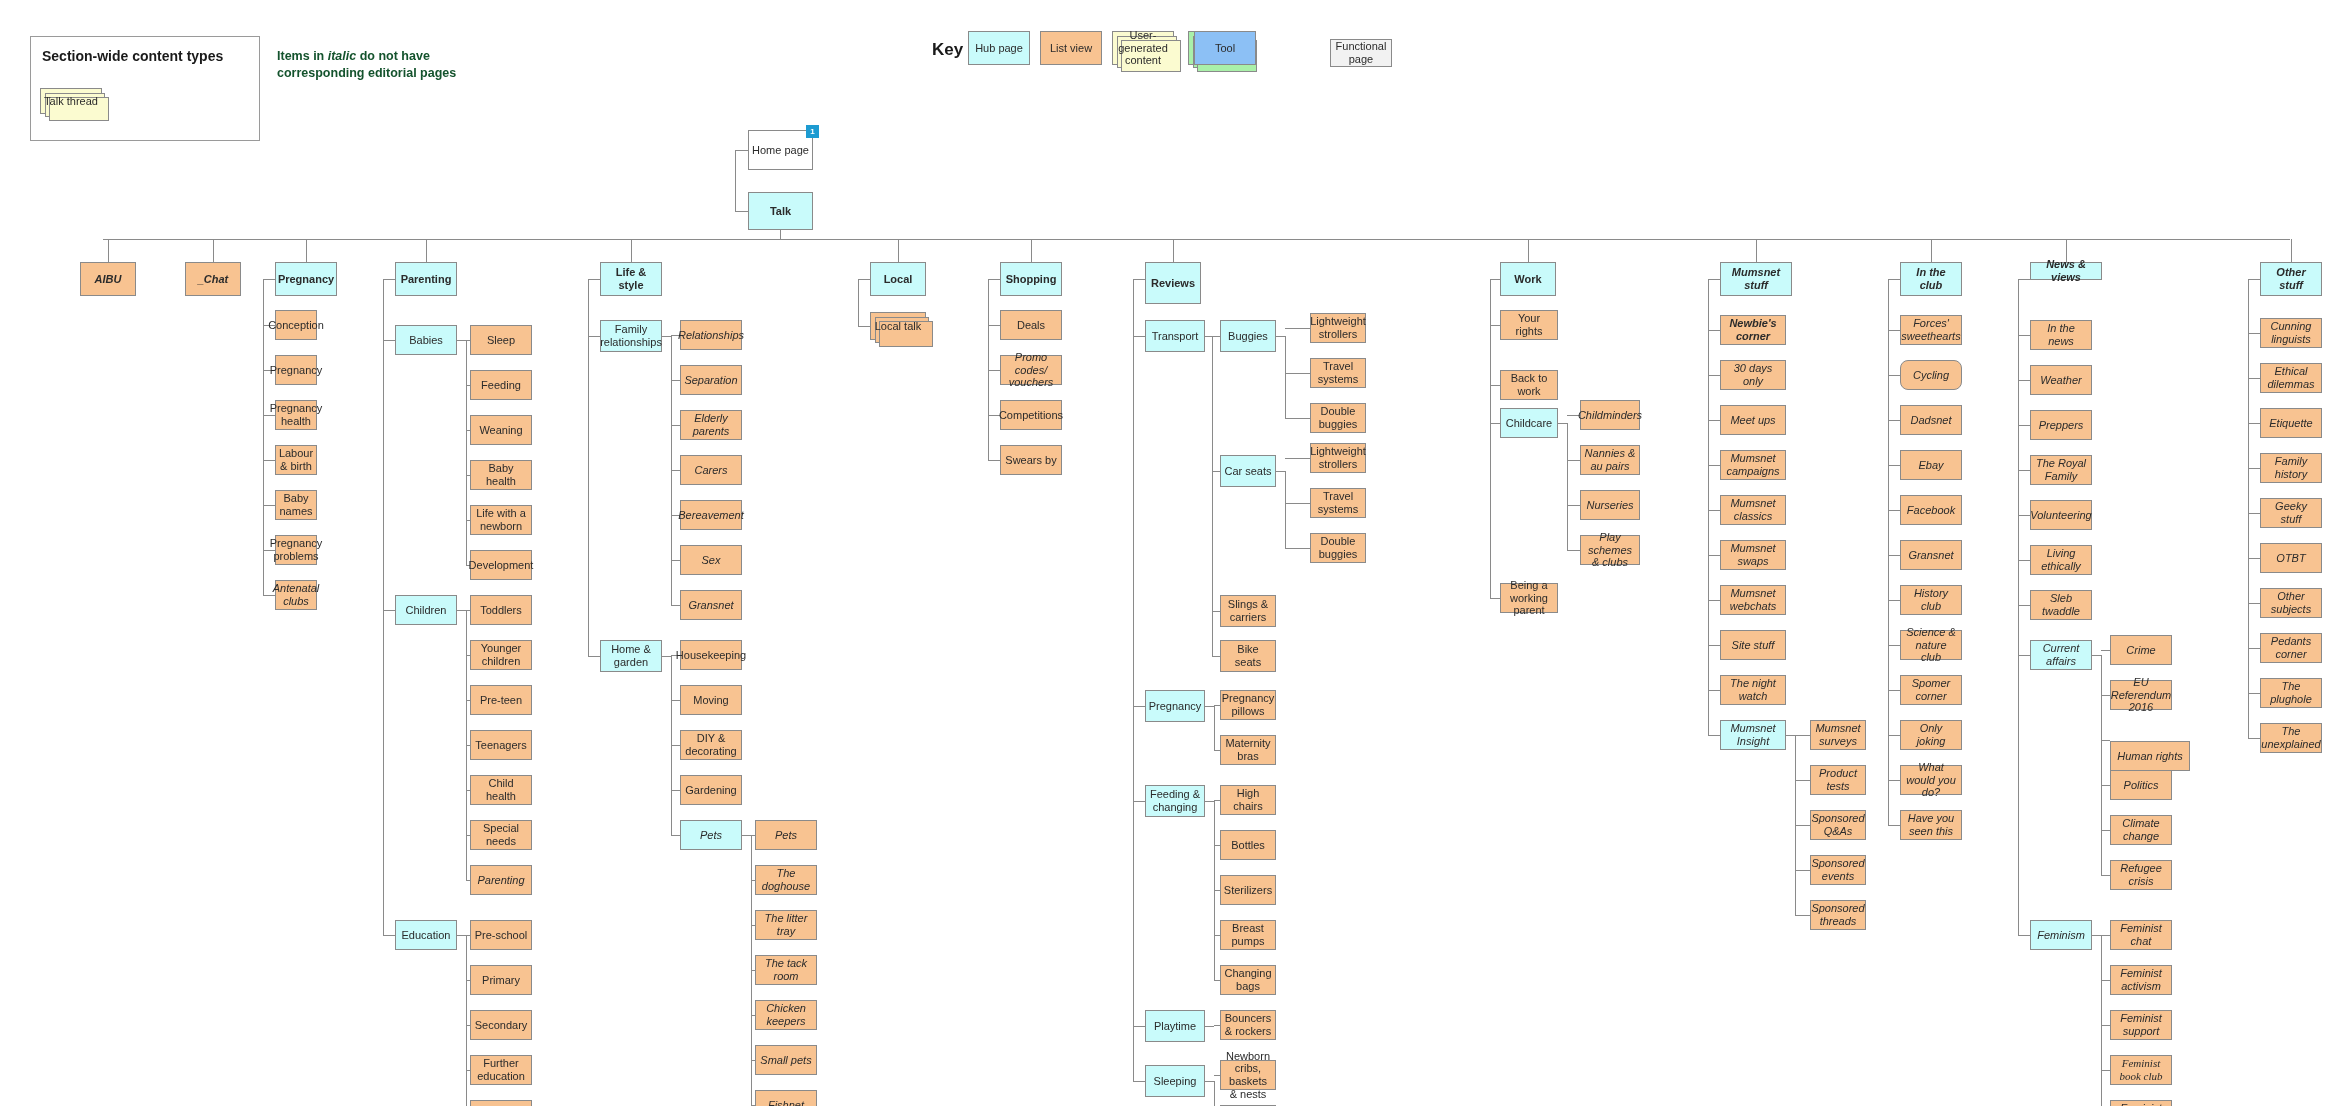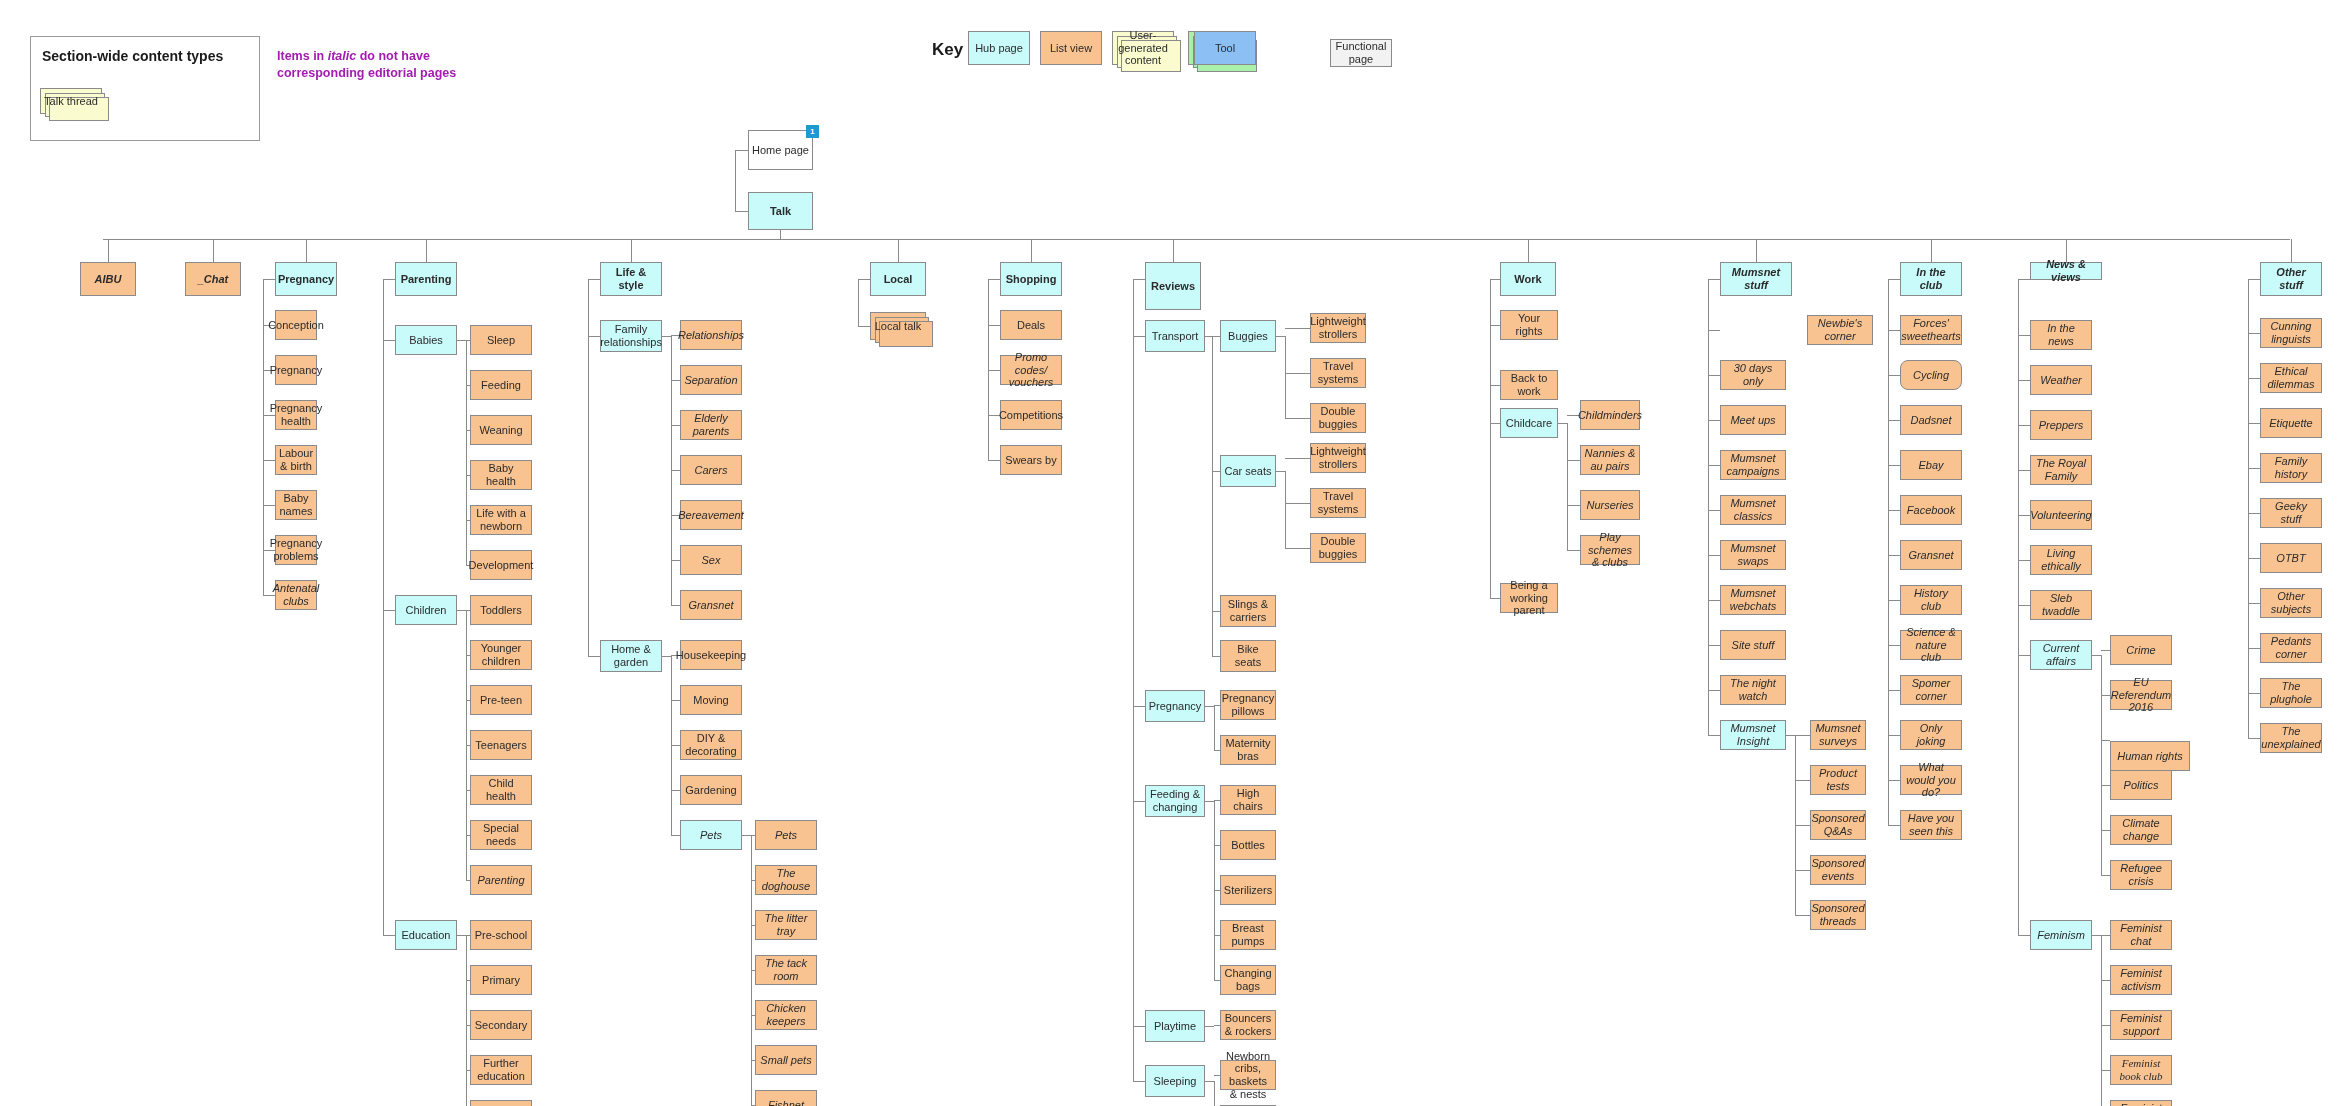--- a/index.html
+++ b/index.html
@@ -27,21 +27,21 @@
   .stack::after{left:8px;top:8px;right:-8px;bottom:-8px;}
 
   
   .ln{position:absolute;background:#8a8a8a;z-index:1;}
   .lnh{height:1px;}
   .lnv{width:1px;}
 
   
   .panel{position:absolute;border:1px solid #9a9a9a;background:#fff;box-sizing:border-box;}
   .panel-title{position:absolute;font-weight:bold;font-size:14px;color:#1a1a1a;}
-  .note{position:absolute;font-weight:bold;font-size:12.5px;line-height:1.35;color:#a21caf;}
+  .note{position:absolute;font-weight:bold;font-size:12.5px;line-height:1.35;color:#14532d;}
   .keylabel{position:absolute;font-weight:bold;font-size:17px;color:#1a1a1a;}
   .badge{position:absolute;background:#1d9bd1;color:#fff;font-size:8px;font-weight:bold;
          width:13px;height:13px;display:flex;align-items:center;justify-content:center;z-index:8;}
 </style>
 </head>
 <body>
 
 <div id="canvas">
 
   <div class="panel" style="left:30px;top:36px;width:230px;height:105px;"></div>
@@ -79,21 +79,21 @@
       <div class="node hub b" style="left: 275px; top: 262px; width: 62px; height: 34px;">Pregnancy</div>
       <div class="ln lnv" style="left: 426px; top: 239px; height: 23px;"></div>
       <div class="node hub b" style="left: 395px; top: 262px; width: 62px; height: 34px;">Parenting</div>
       <div class="ln lnv" style="left: 631px; top: 239px; height: 23px;"></div>
       <div class="node hub b" style="left: 600px; top: 262px; width: 62px; height: 34px;">Life &amp; style</div>
       <div class="ln lnv" style="left: 898px; top: 239px; height: 23px;"></div>
       <div class="node hub b" style="left: 870px; top: 262px; width: 56px; height: 34px;">Local</div>
       <div class="ln lnv" style="left: 1031px; top: 239px; height: 23px;"></div>
       <div class="node hub b" style="left: 1000px; top: 262px; width: 62px; height: 34px;">Shopping</div>
       <div class="ln lnv" style="left: 1173px; top: 239px; height: 23px;"></div>
-      <div class="node hub b" style="left: 1145px; top: 262px; width: 56px; height: 48px;">Reviews</div>
+      <div class="node hub b" style="left: 1145px; top: 262px; width: 56px; height: 42px;">Reviews</div>
       <div class="ln lnv" style="left: 1528px; top: 239px; height: 23px;"></div>
       <div class="node hub b" style="left: 1500px; top: 262px; width: 56px; height: 34px;">Work</div>
       <div class="ln lnv" style="left: 1756px; top: 239px; height: 23px;"></div>
       <div class="node hub i b" style="left: 1720px; top: 262px; width: 72px; height: 34px;">Mumsnet stuff</div>
       <div class="ln lnv" style="left: 1931px; top: 239px; height: 23px;"></div>
       <div class="node hub i b" style="left: 1900px; top: 262px; width: 62px; height: 34px;">In the club</div>
       <div class="ln lnv" style="left: 2066px; top: 239px; height: 23px;"></div>
       <div class="node hub i b" style="left: 2030px; top: 262px; width: 72px; height: 18px;">News &amp; views</div>
       <div class="ln lnv" style="left: 2291px; top: 239px; height: 23px;"></div>
       <div class="node hub i b" style="left: 2260px; top: 262px; width: 62px; height: 34px;">Other stuff</div>
@@ -304,21 +304,21 @@
       <div class="node list i" style="left: 1580px; top: 400px; width: 60px; height: 30px;">Childminders</div>
       <div class="ln lnh" style="left: 1567px; top: 415px; width: 13px;"></div>
       <div class="node list i" style="left: 1580px; top: 445px; width: 60px; height: 30px;">Nannies &amp; au pairs</div>
       <div class="ln lnh" style="left: 1567px; top: 460px; width: 13px;"></div>
       <div class="node list i" style="left: 1580px; top: 490px; width: 60px; height: 30px;">Nurseries</div>
       <div class="ln lnh" style="left: 1567px; top: 505px; width: 13px;"></div>
       <div class="node list i" style="left: 1580px; top: 535px; width: 60px; height: 30px;">Play schemes &amp; clubs</div>
       <div class="ln lnh" style="left: 1567px; top: 550px; width: 13px;"></div>
       <div class="ln lnv" style="left: 1567px; top: 423px; height: 127px;"></div>
       <div class="ln lnh" style="left: 1558px; top: 423px; width: 9px;"></div>
-      <div class="node list i" style="left: 1807px; top: 315px; width: 66px; height: 30px;">Newbie's corner</div>
+      <div class="node list i" style="left: 1720px; top: 315px; width: 66px; height: 30px; font-weight: bold;">Newbie's corner</div>
       <div class="ln lnh" style="left: 1708px; top: 330px; width: 12px;"></div>
       <div class="node list i" style="left: 1720px; top: 360px; width: 66px; height: 30px;">30 days only</div>
       <div class="ln lnh" style="left: 1708px; top: 375px; width: 12px;"></div>
       <div class="node list i" style="left: 1720px; top: 405px; width: 66px; height: 30px;">Meet ups</div>
       <div class="ln lnh" style="left: 1708px; top: 420px; width: 12px;"></div>
       <div class="node list i" style="left: 1720px; top: 450px; width: 66px; height: 30px;">Mumsnet campaigns</div>
       <div class="ln lnh" style="left: 1708px; top: 465px; width: 12px;"></div>
       <div class="node list i" style="left: 1720px; top: 495px; width: 66px; height: 30px;">Mumsnet classics</div>
       <div class="ln lnh" style="left: 1708px; top: 510px; width: 12px;"></div>
       <div class="node list i" style="left: 1720px; top: 540px; width: 66px; height: 30px;">Mumsnet swaps</div>

